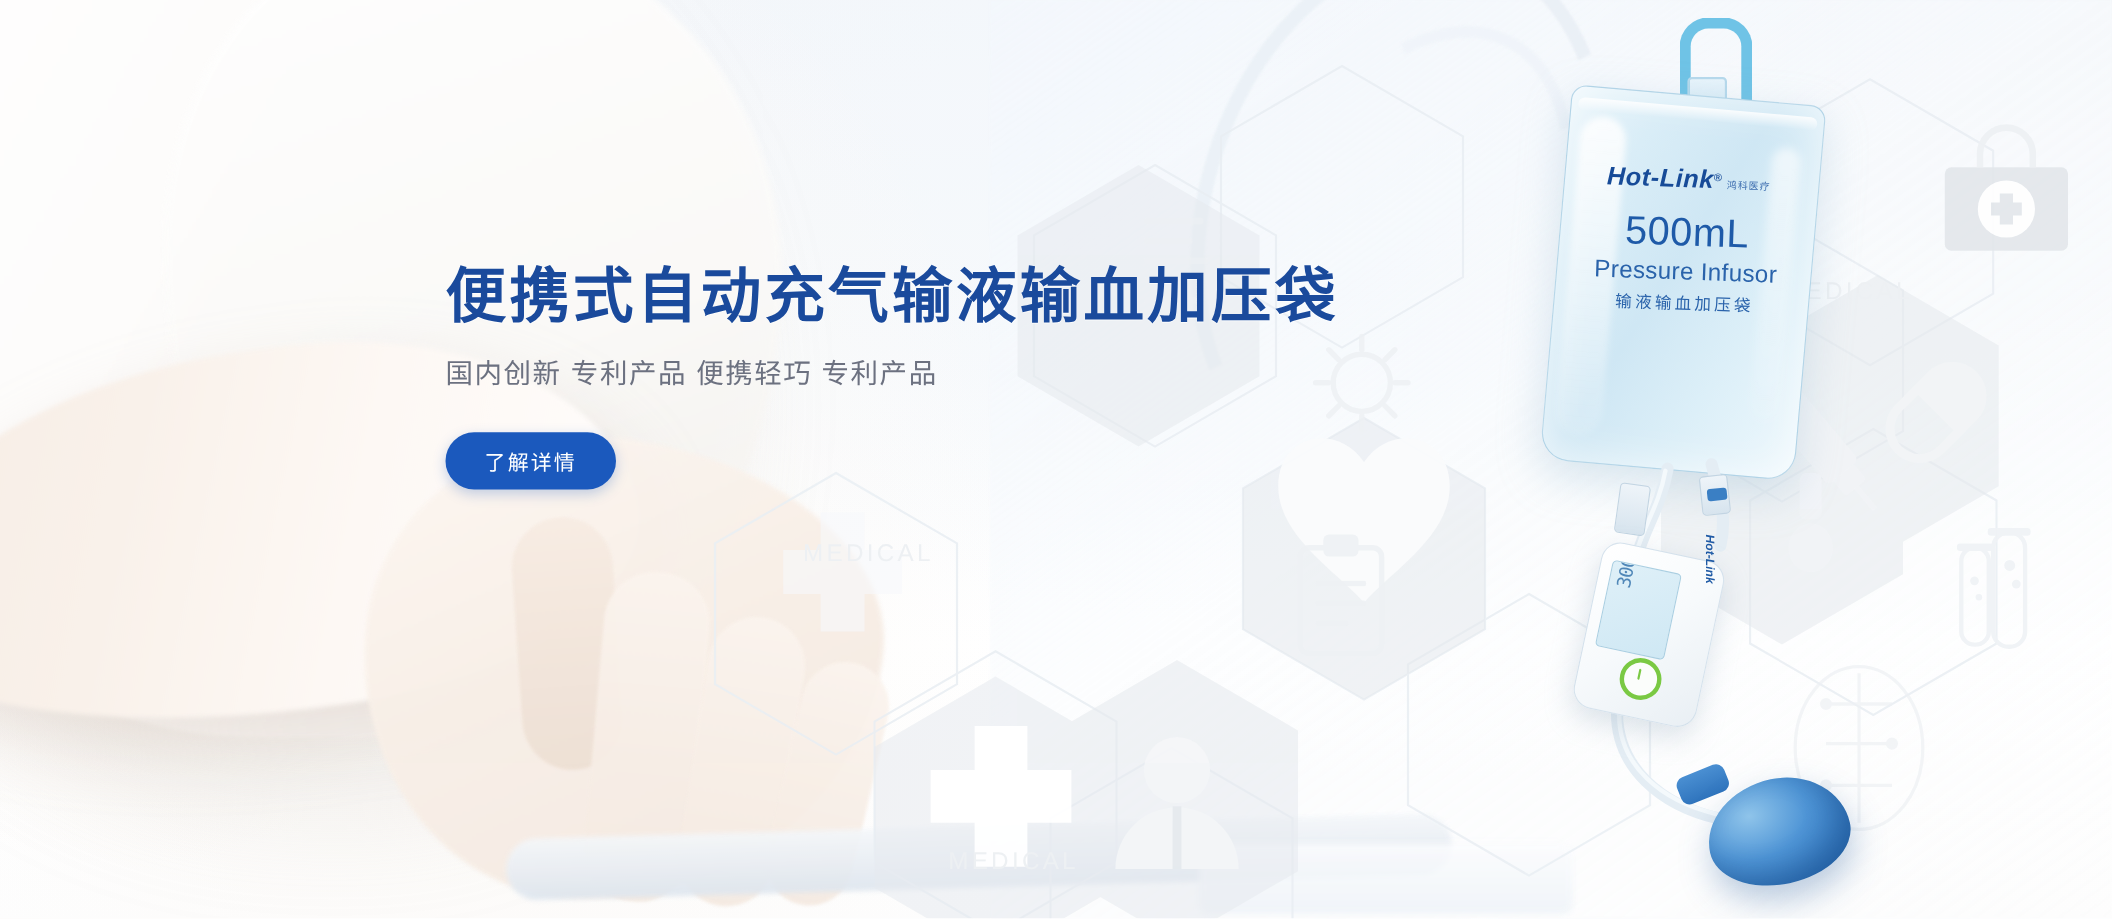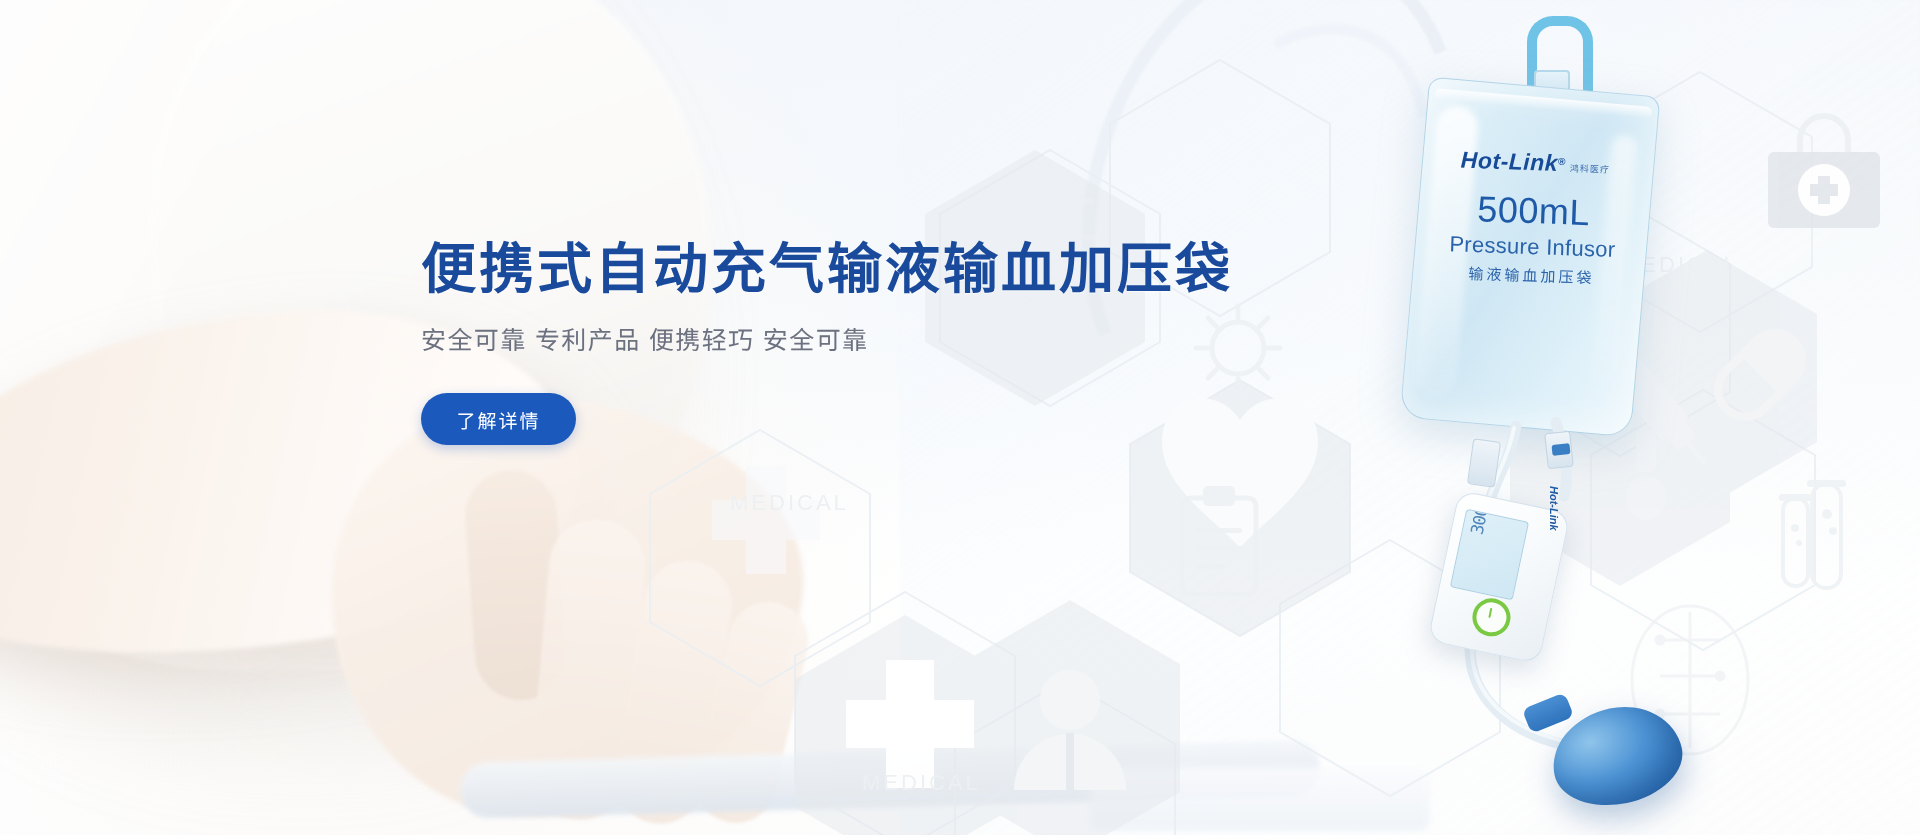--- a/index.html
+++ b/index.html
@@ -94,21 +94,21 @@
     position:absolute;left:1090px;bottom:4px;width:340px;height:64px;
     background:linear-gradient(180deg,#fbfcfe 0%,#eef3f8 100%);
     border-radius:10px;filter:blur(3px);opacity:.85;
   }
 
   
   .hexlayer{position:absolute;inset:0;pointer-events:none;}
   .hexlayer svg{position:absolute;}
 
   
-  .copy{position:absolute;left:421px;top:242px;width:830px;}
+  .copy{position:absolute;left:405px;top:242px;width:830px;}
   .title{
     margin:0;font-size:55px;line-height:1;font-weight:700;letter-spacing:3px;
     color:#1a4a9c;white-space:nowrap;
     text-shadow:0 1px 0 rgba(255,255,255,.7);
   }
   .subtitle-wrap{margin-top:19px;display:inline-block;}
   .subtitle{
     margin:0;font-size:24.5px;line-height:1.15;font-weight:700;letter-spacing:1.1px;
     color:#1a4a9c;white-space:nowrap;font-family:"DejaVu Sans Mono","Liberation Mono",monospace;
   }
@@ -355,21 +355,21 @@
         <text x="862" y="790">MEDICAL</text>
       </g>
     </svg>
   </div>
 
   <div class="copy">
 
     <h1 class="title">便携式自动充气输液输血加压袋</h1>
 
 
-    <p class="tagline">安全可靠 专利产品 便携轻巧 安全可靠</p>
+    <p class="tagline">国内创新 专利产品 便携轻巧 专利产品</p>
 
     <button class="cta">了解详情</button>
   </div>
 
   <div class="product">
 
     <div class="hanger"></div>
     <div class="hanger-clip"></div>
 
     <div class="bag">

